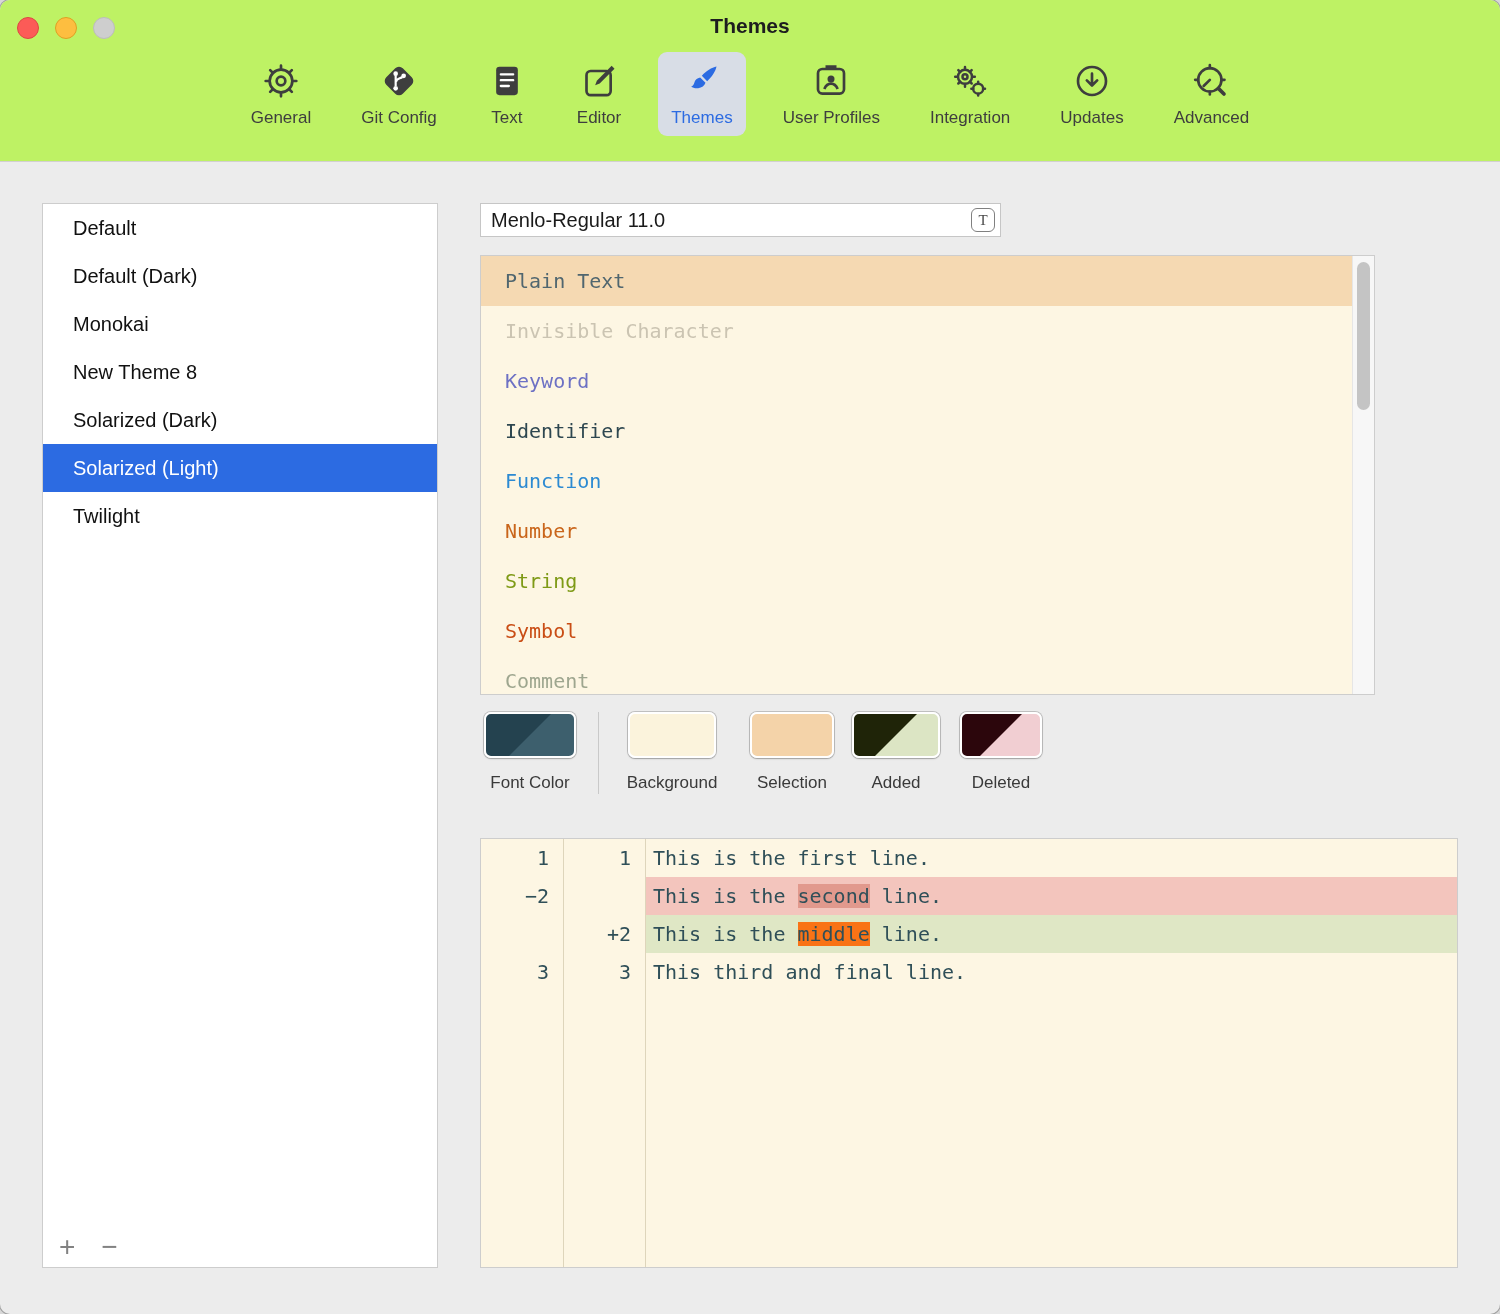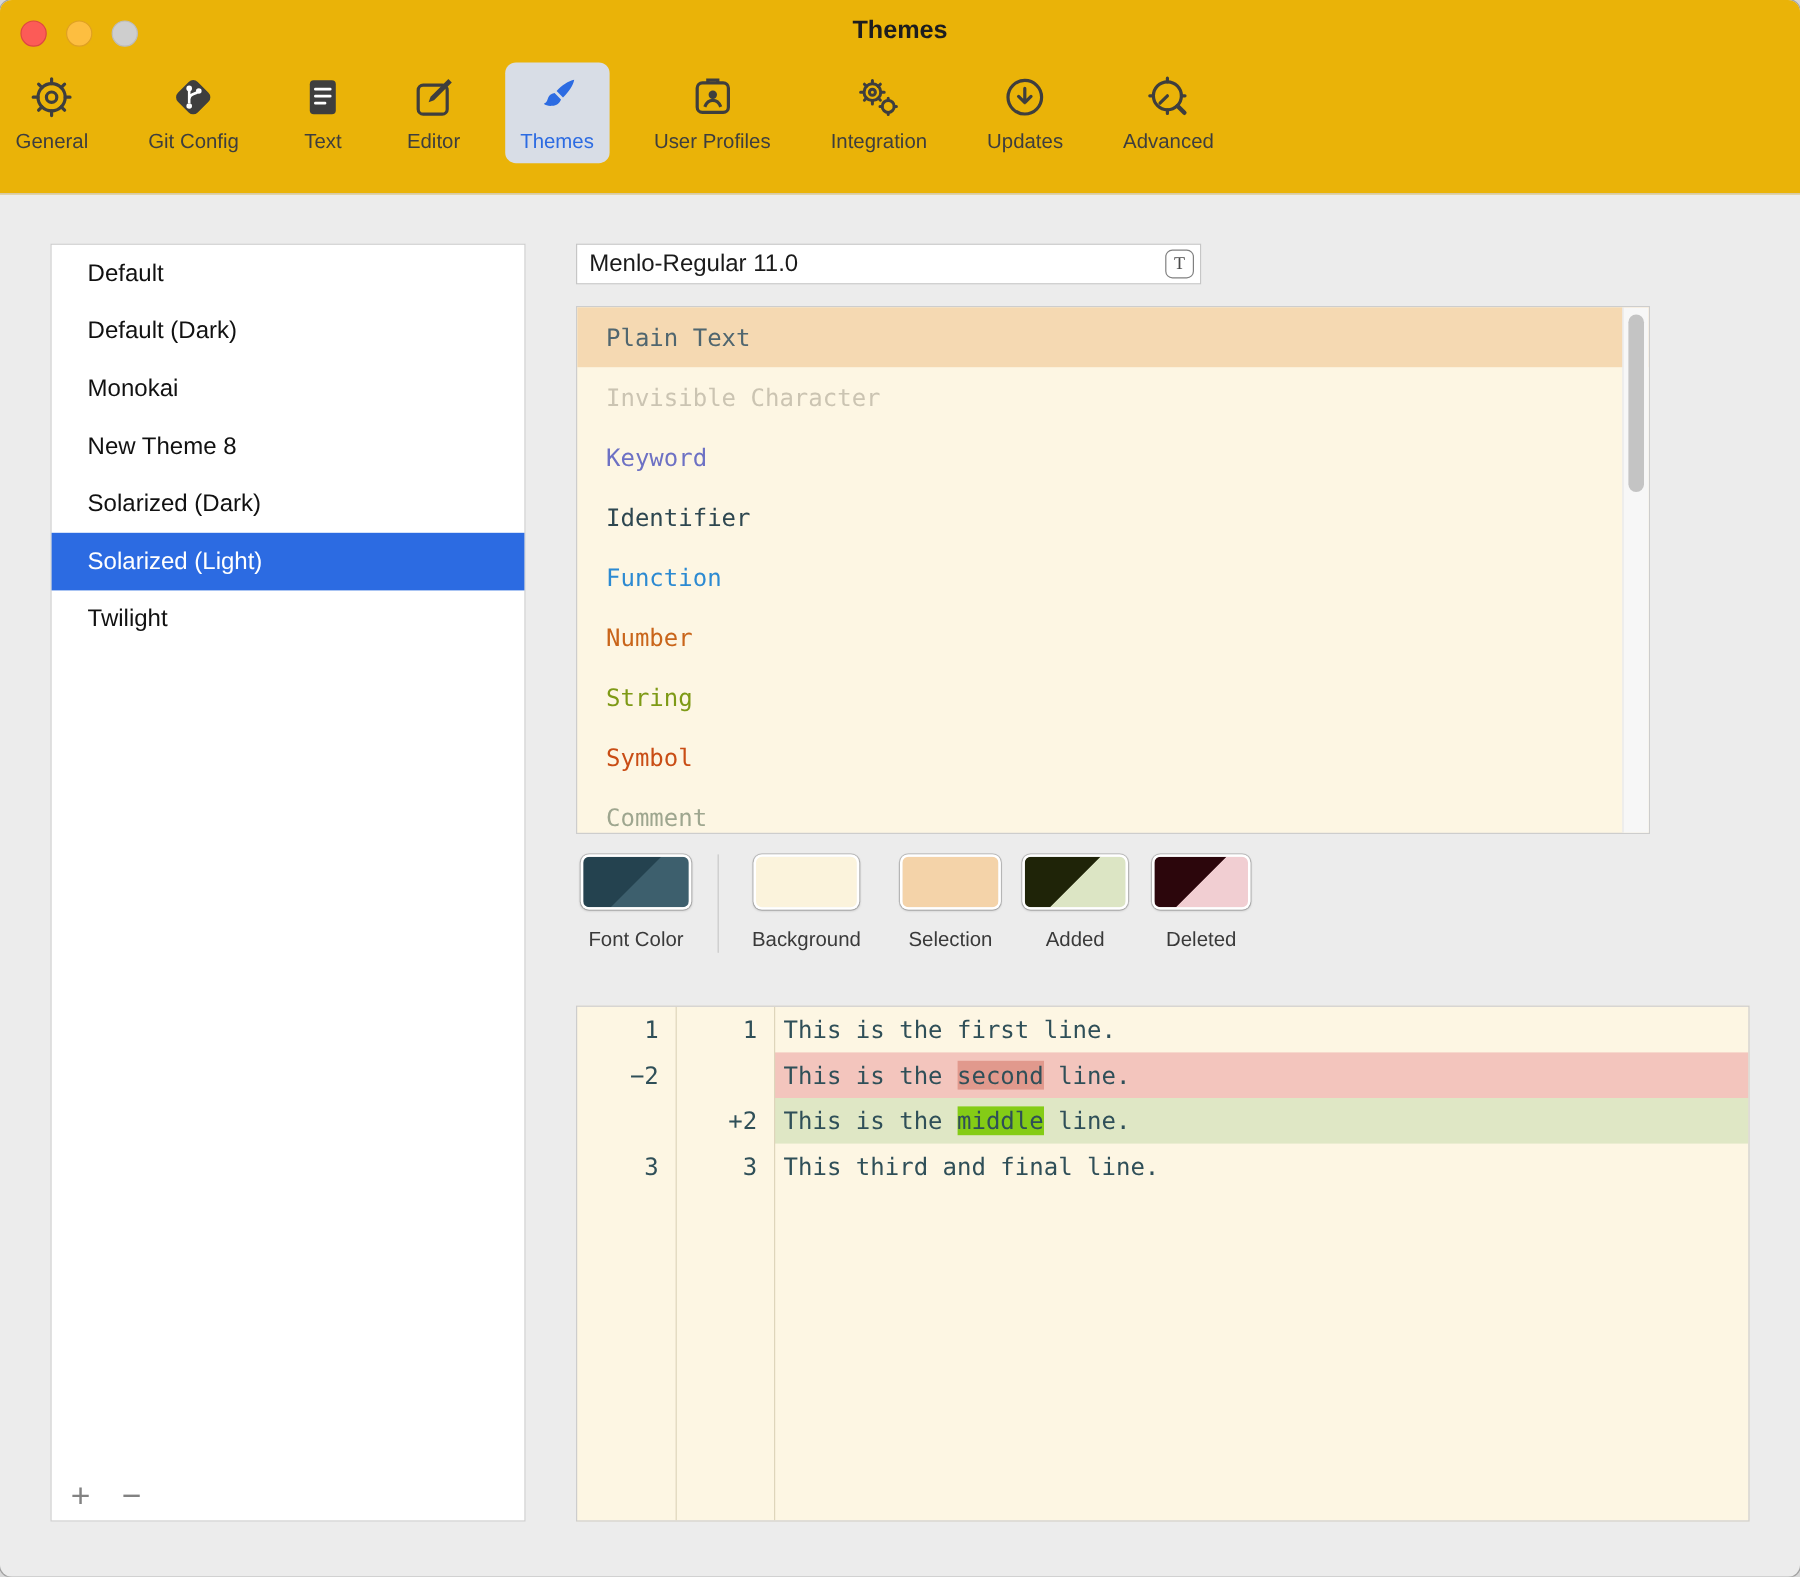--- a/index.html
+++ b/index.html
@@ -2,28 +2,28 @@
 <html><head>
 <meta charset="utf-8">
 <style>
   html,body{margin:0;padding:0;background:#d8d8d8;}
   #window{
     position:relative;width:1500px;height:1314px;background:#ececec;
     font-family:"Liberation Sans",sans-serif;border-radius:10px;overflow:hidden;
     box-shadow:0 0 0 1px rgba(0,0,0,.25);
   }
   
-  #header{position:absolute;top:0;left:0;right:0;height:161px;background:#eab308;border-bottom:1px solid #d2d0d0;}
+  #header{position:absolute;top:0;left:0;right:0;height:161px;background:#bef264;border-bottom:1px solid #d2d0d0;}
   #traffic{position:absolute;top:17px;left:17px;display:flex;gap:16px;}
   .light{width:22px;height:22px;border-radius:50%;box-sizing:border-box;}
   .light.close{background:#fc5b57;border:1px solid #de4643;}
   .light.min{background:#fdbe40;border:1px solid #dfa023;}
   .light.zoom{background:#cecece;border:1px solid #bcbcbc;}
   #window-title{position:absolute;top:14px;left:0;right:0;text-align:center;font-size:21px;font-weight:700;color:#1d1d1f;}
-  #toolbar{position:absolute;top:52px;left:0;right:0;display:flex;align-items:flex-start;gap:24px;}
+  #toolbar{position:absolute;top:52px;left:0;right:0;display:flex;justify-content:center;align-items:flex-start;gap:24px;}
   .tb-item{display:flex;flex-direction:column;align-items:center;gap:5px;padding:7px 13px 8px;border-radius:9px;color:#3e3e3e;cursor:default;}
   .tb-item.selected{background:#d8dde6;}
   .tb-icon{height:44px;display:flex;align-items:center;justify-content:center;}
   .tb-icon svg{width:40px;height:40px;}
   .tb-label{font-size:17px;white-space:nowrap;}
   
   #theme-list{position:absolute;left:42px;top:203px;width:396px;height:1065px;background:#ffffff;border:1px solid #cdcdcd;box-sizing:border-box;}
   .theme-row{height:48px;line-height:48px;padding-left:30px;font-size:20px;color:#111;}
   .theme-row.selected{background:#2c6be2;color:#fff;}
   #list-footer{position:absolute;left:16px;bottom:6px;display:flex;gap:26px;}
@@ -237,21 +237,21 @@
 
     <div class="diff-row">
       <div class="cell-old">−2</div>
       <div class="cell-new"></div>
       <div class="cell-code" style="background-color: rgb(243, 197, 189);"><span>This is the </span><span style="background-color: rgb(225, 153, 141);">second</span><span> line.</span></div>
     </div>
 
     <div class="diff-row">
       <div class="cell-old"></div>
       <div class="cell-new">+2</div>
-      <div class="cell-code" style="background-color: rgb(223, 231, 197);"><span>This is the </span><span style="background-color: #84cc16;">middle</span><span> line.</span></div>
+      <div class="cell-code" style="background-color: rgb(223, 231, 197);"><span>This is the </span><span style="background-color: #f97316;">middle</span><span> line.</span></div>
     </div>
 
     <div class="diff-row">
       <div class="cell-old">3</div>
       <div class="cell-new">3</div>
       <div class="cell-code">This third and final line.</div>
     </div>
   </div>
 
 </div>

